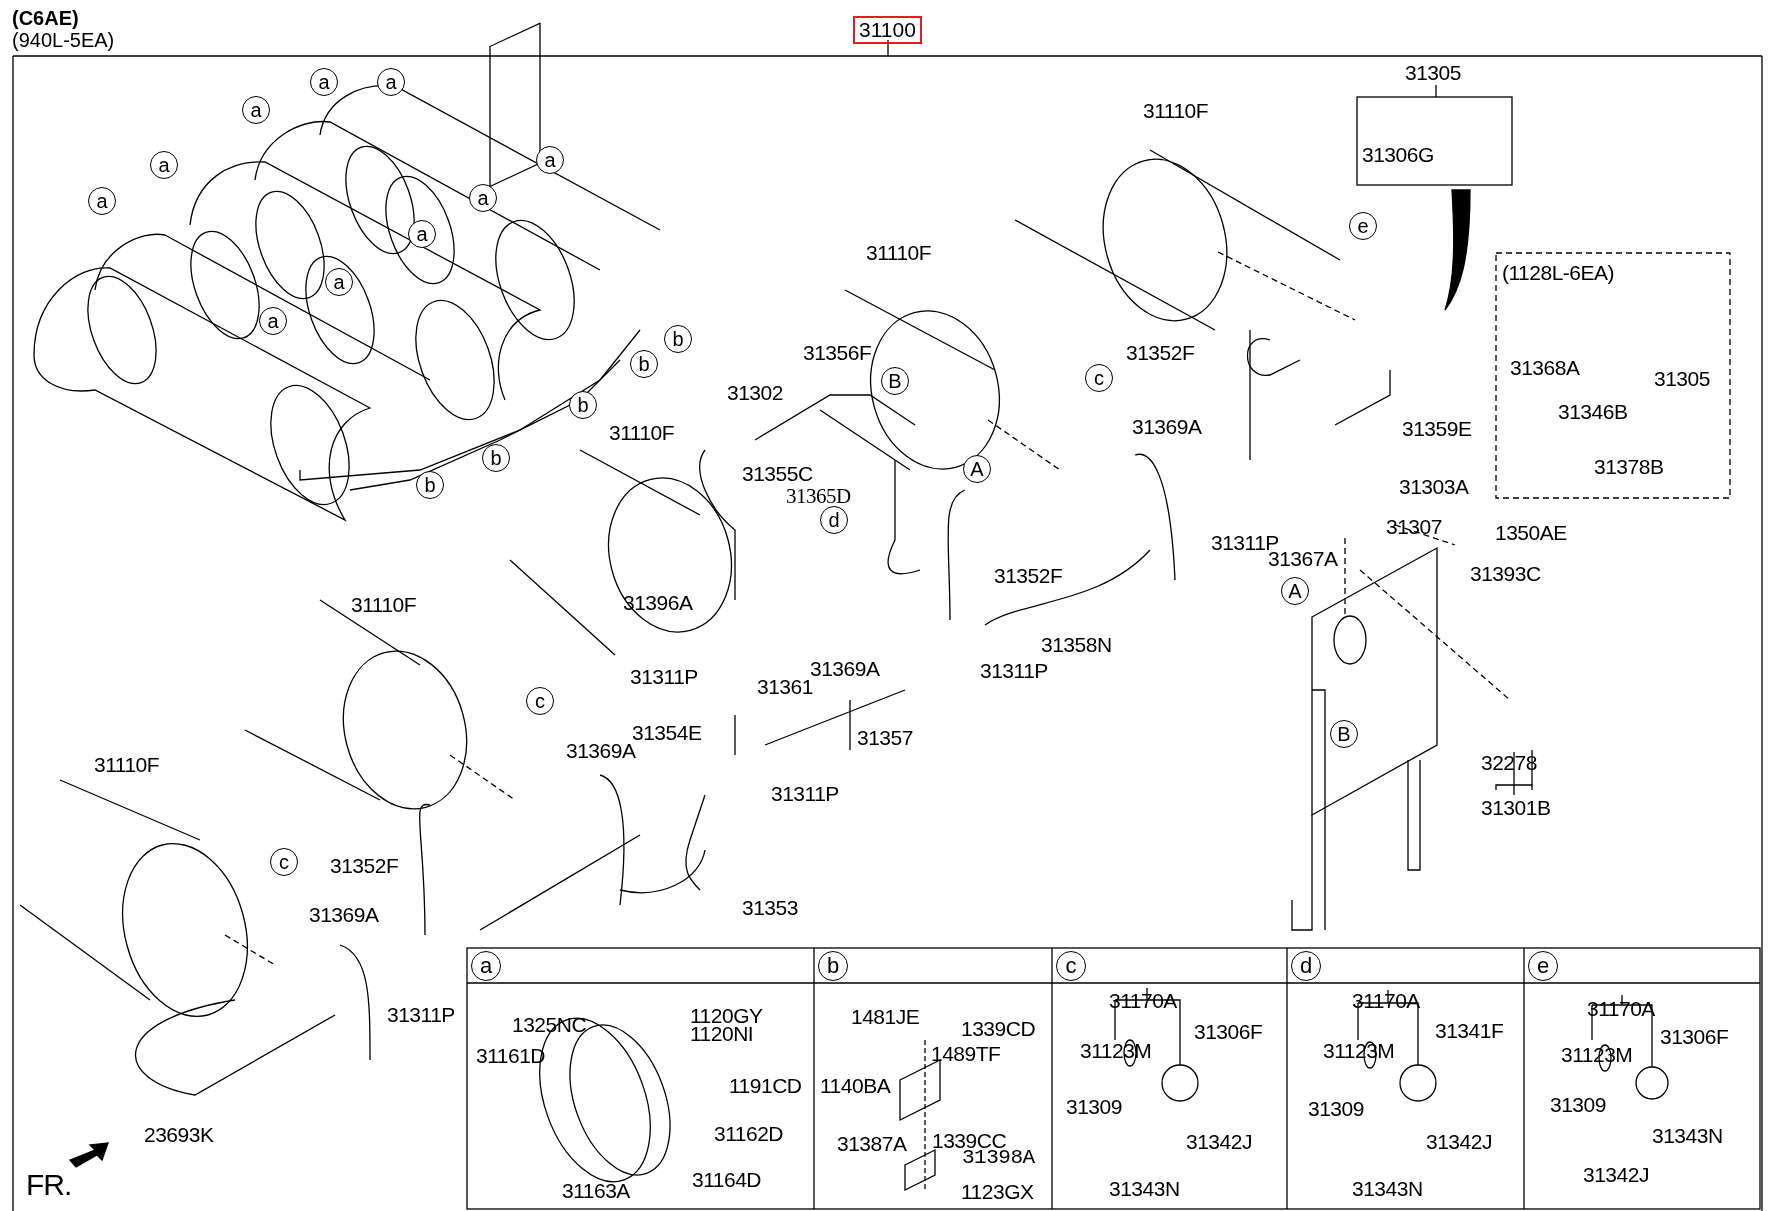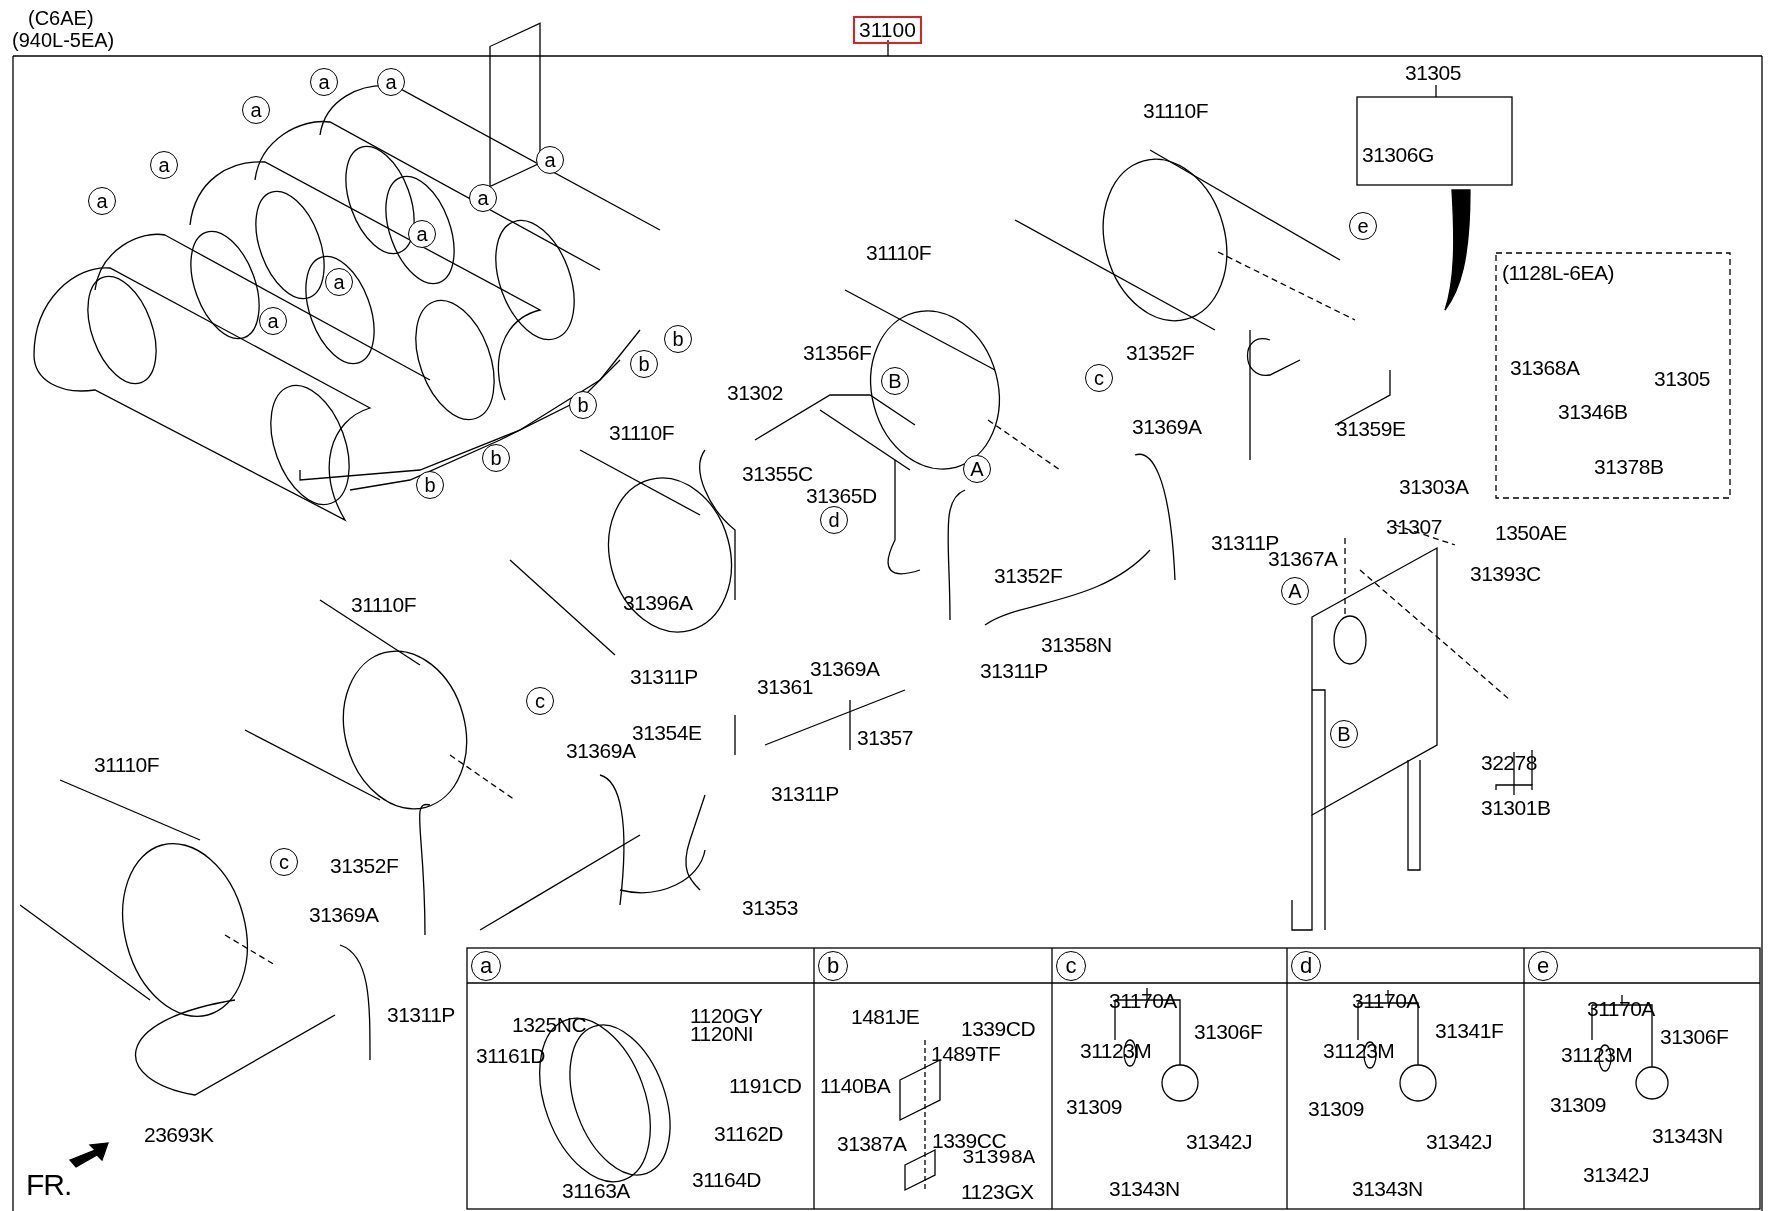--- a/index.html
+++ b/index.html
@@ -152,44 +152,44 @@
 
     <path d="M1496 790 L 1496 785 L 1532 785 L 1532 790"></path>
     <line x1="1514" y1="785" x2="1514" y2="795"></line>
     <line x1="1514" y1="752" x2="1514" y2="785"></line>
     <line x1="1532" y1="750" x2="1532" y2="785"></line>
 
     <path d="M70 1160 L 95 1150 L 90 1145 L 108 1143 L 102 1160 L 97 1155 L 76 1167 Z" fill="#000"></path>
   </g>
 </svg>
 
-<div class="hdr" style="left:28px;top:8px;">(C6AE)</div>
+<div class="hdr" style="left:12px;top:8px;font-weight:bold;">(C6AE)</div>
 <div class="hdr" style="left:12px;top:30px;">(940L-5EA)</div>
 <div class="ref-box" style="left: 853px; top: 16px; border-color: rgb(224, 32, 32);">31100</div>
 
 <div class="lbl" style="left:1143px;top:100px;">31110F</div>
 <div class="lbl" style="left:866px;top:242px;">31110F</div>
 <div class="lbl" style="left:609px;top:422px;">31110F</div>
 <div class="lbl" style="left:351px;top:594px;">31110F</div>
 <div class="lbl" style="left:94px;top:754px;">31110F</div>
 <div class="lbl" style="left:1405px;top:62px;">31305</div>
 <div class="lbl" style="left:1362px;top:144px;">31306G</div>
 <div class="lbl" style="left:803px;top:342px;">31356F</div>
 <div class="lbl" style="left:727px;top:382px;">31302</div>
 <div class="lbl" style="left:742px;top:463px;">31355C</div>
-<div class="lbl" style="left:806px;top:485px;">31365D</div>
+<div class="lbl" style="left:786px;top:485px;font-family:Liberation Serif, serif;">31365D</div>
 <div class="lbl" style="left:623px;top:592px;">31396A</div>
 <div class="lbl" style="left:1126px;top:342px;">31352F</div>
 <div class="lbl" style="left:994px;top:565px;">31352F</div>
 <div class="lbl" style="left:330px;top:855px;">31352F</div>
 <div class="lbl" style="left:1132px;top:416px;">31369A</div>
 <div class="lbl" style="left:810px;top:658px;">31369A</div>
 <div class="lbl" style="left:566px;top:740px;">31369A</div>
 <div class="lbl" style="left:309px;top:904px;">31369A</div>
-<div class="lbl" style="left:1336px;top:418px;">31359E</div>
+<div class="lbl" style="left:1402px;top:418px;">31359E</div>
 <div class="lbl" style="left:1399px;top:476px;">31303A</div>
 <div class="lbl" style="left:1386px;top:516px;">31307</div>
 <div class="lbl" style="left:1495px;top:522px;">1350AE</div>
 <div class="lbl" style="left:1470px;top:563px;">31393C</div>
 <div class="lbl" style="left:1211px;top:532px;">31311P</div>
 <div class="lbl" style="left:630px;top:666px;">31311P</div>
 <div class="lbl" style="left:980px;top:660px;">31311P</div>
 <div class="lbl" style="left:771px;top:783px;">31311P</div>
 <div class="lbl" style="left:387px;top:1004px;">31311P</div>
 <div class="lbl" style="left:1268px;top:548px;">31367A</div>

